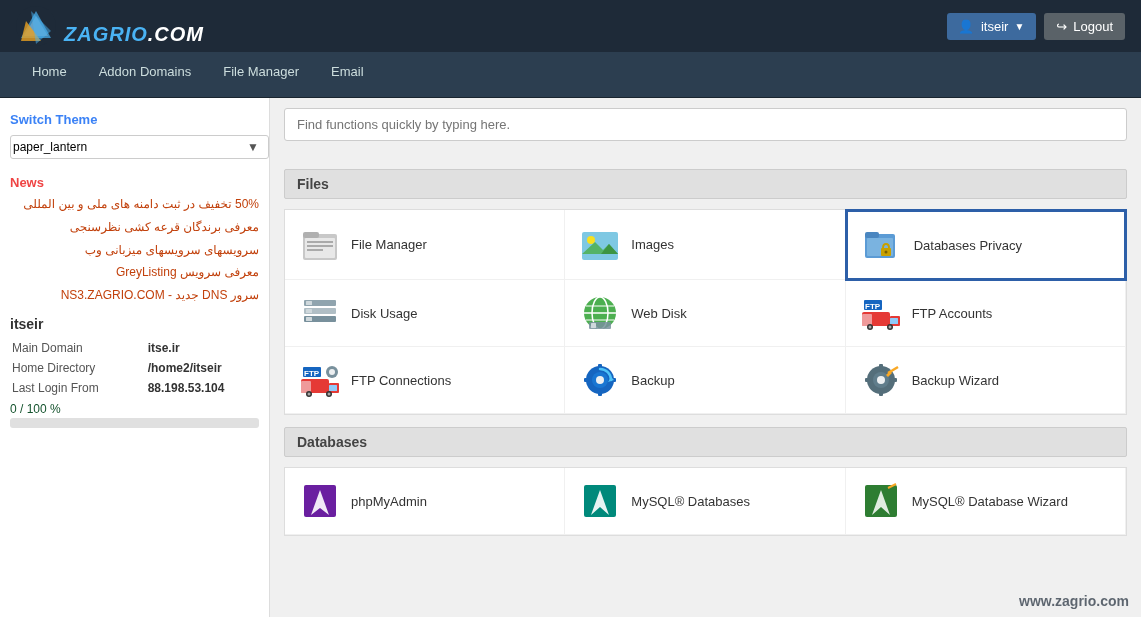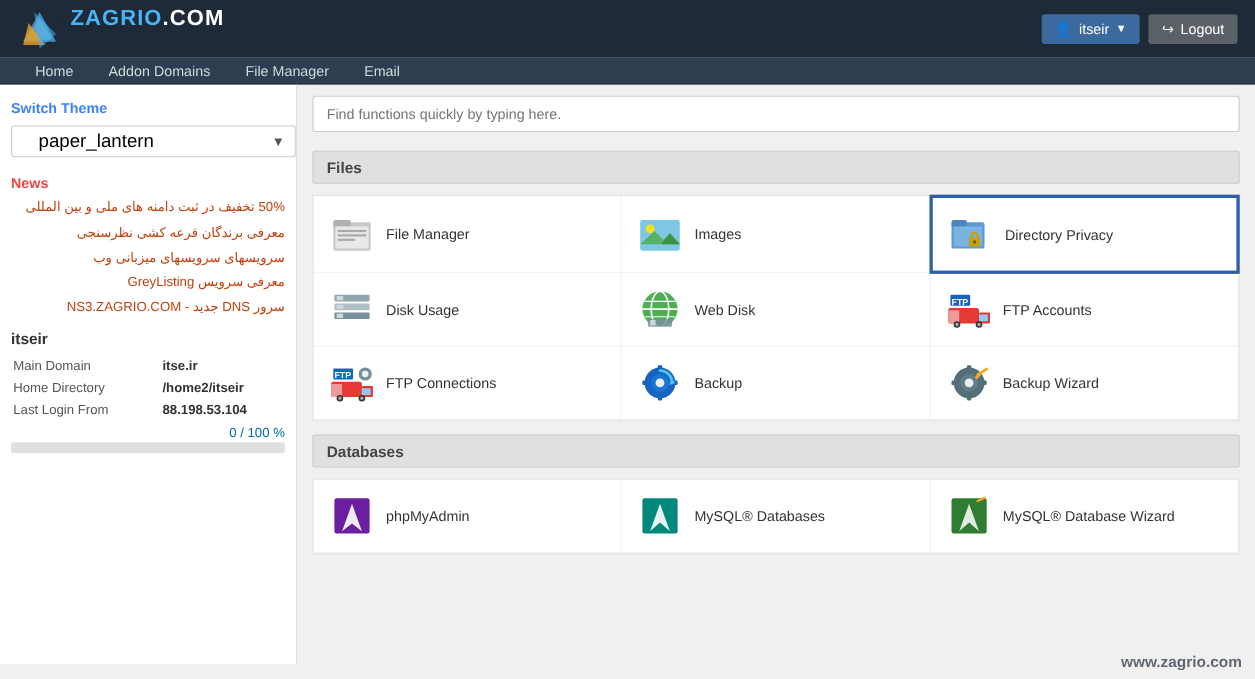--- a/index.html
+++ b/index.html
@@ -9,22 +9,23 @@
     .header {
       background: #1e2a38;
       display: flex;
       align-items: center;
       justify-content: space-between;
       padding: 0 16px;
       height: 52px;
     }
     .logo {
       display: flex;
-      align-items: flex-start;
+      align-items: flex-end;
       gap: 8px;
+      font-style: italic;
     }
     .logo-icon {
       width: 40px;
       height: 40px;
     }
     .logo-text {
       color: #fff;
       font-size: 20px;
       font-weight: bold;
       letter-spacing: 1px;
@@ -58,23 +59,22 @@
       display: flex;
       align-items: center;
       gap: 6px;
       font-size: 13px;
     }
 
     
     .navbar {
       background: #2c3e50;
       display: flex;
-      align-items: center;
       padding: 0 16px;
-      height: 25px;
+      height: 46px;
       border-bottom: 1px solid #1a252f;
     }
     .nav-item {
       color: #cdd;
       padding: 0 16px;
       height: 38px;
       display: flex;
       align-items: center;
       cursor: pointer;
       font-size: 13px;
@@ -102,24 +102,24 @@
       margin-bottom: 8px;
       color: #3b82f6;
     }
     .theme-select-wrap {
       display: flex;
       align-items: center;
       margin-bottom: 16px;
     }
     .theme-select {
       flex: 1;
-      padding: 4px 24px;
+      padding: 4px 2px;
       border: 1px solid #ccc;
       border-radius: 3px;
-      font-size: 17px;
+      font-size: 12px;
       appearance: none;
       background: #fff;
     }
     .theme-select-arrow {
       margin-left: -22px;
       pointer-events: none;
       font-size: 12px;
       color: #555;
     }
     .news-section-title {
@@ -148,39 +148,39 @@
       padding: 3px 2px;
       font-size: 12px;
       color: #333;
       vertical-align: top;
     }
     .info-table td:first-child { color: #555; white-space: nowrap; padding-right: 8px; }
     .info-table td:last-child { font-weight: bold; }
     .cpu-bar-wrap {
       margin-top: 4px;
     }
-    .cpu-bar-label { font-size: 12px; color: #0369a1; margin-bottom: 2px; text-align: right; }
+    .cpu-bar-label { font-size: 12px; color: #14532d; margin-bottom: 2px; }
     .cpu-bar-bg { background: #e0e0e0; border-radius: 3px; height: 10px; width: 100%; }
     .cpu-bar-fill { background: #5bc0de; height: 10px; border-radius: 3px; width: 0%; }
 
     
     .content {
       flex: 1;
       padding: 10px 14px;
       overflow-y: auto;
       background: #f0f0f0;
     }
     .search-bar {
       width: 100%;
       padding: 8px 12px;
       border: 1px solid #ccc;
       border-radius: 3px;
       font-size: 13px;
       color: #8b5cf6;
-      margin-bottom: 17px;
+      margin-bottom: 28px;
       background: #fff;
     }
     .section-header {
       background: #e0e0e0;
       border: 1px solid #ccc;
       padding: 6px 12px;
       font-size: 14px;
       font-weight: bold;
       color: #444;
       margin-bottom: 10px;
@@ -351,21 +351,21 @@
           <svg width="42" height="42" viewBox="0 0 42 42">
             <rect x="3" y="10" width="30" height="24" rx="2" fill="#5b9bd5"></rect>
             <rect x="3" y="8" width="14" height="6" rx="2" fill="#4a86c0"></rect>
             <rect x="5" y="14" width="26" height="18" rx="1" fill="#7ab3e0"></rect>
 
             <rect x="19" y="24" width="10" height="8" rx="1" fill="#c8a000"></rect>
             <path d="M21 24 Q21 20 24 20 Q27 20 27 24" fill="none" stroke="#c8a000" stroke-width="2"></path>
             <circle cx="24" cy="28" r="1.5" fill="#7a6000"></circle>
           </svg>
         </div>
-        <span class="icon-label">Directory Privacy</span>
+        <span class="icon-label">Databases Privacy</span>
       </div>
 
       <div class="icon-cell">
         <div class="icon-img">
           <svg width="42" height="42" viewBox="0 0 42 42">
             <rect x="5" y="8" width="32" height="6" rx="1" fill="#90a4ae"></rect>
             <rect x="5" y="16" width="32" height="6" rx="1" fill="#b0bec5"></rect>
             <rect x="5" y="24" width="32" height="6" rx="1" fill="#78909c"></rect>
             <rect x="7" y="9" width="6" height="4" rx="0.5" fill="#cfd8dc"></rect>
             <rect x="7" y="17" width="6" height="4" rx="0.5" fill="#cfd8dc"></rect>

